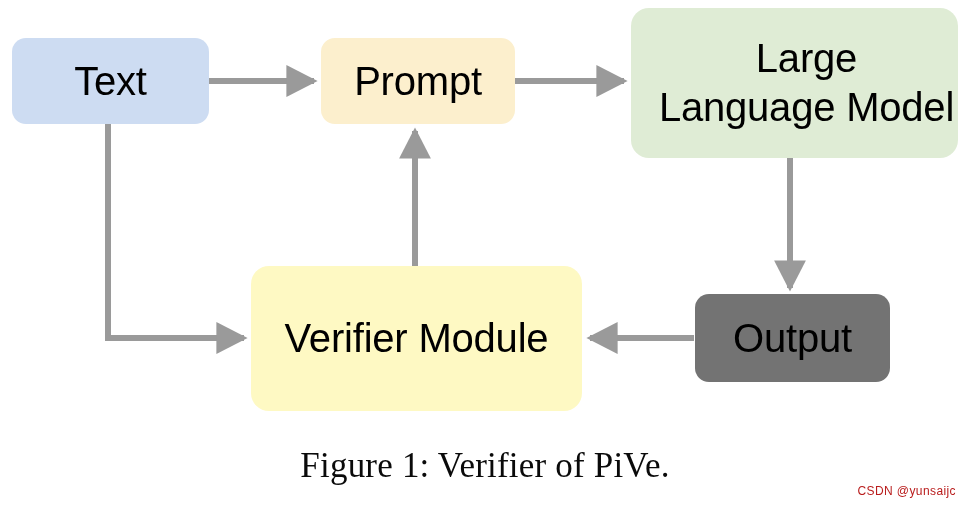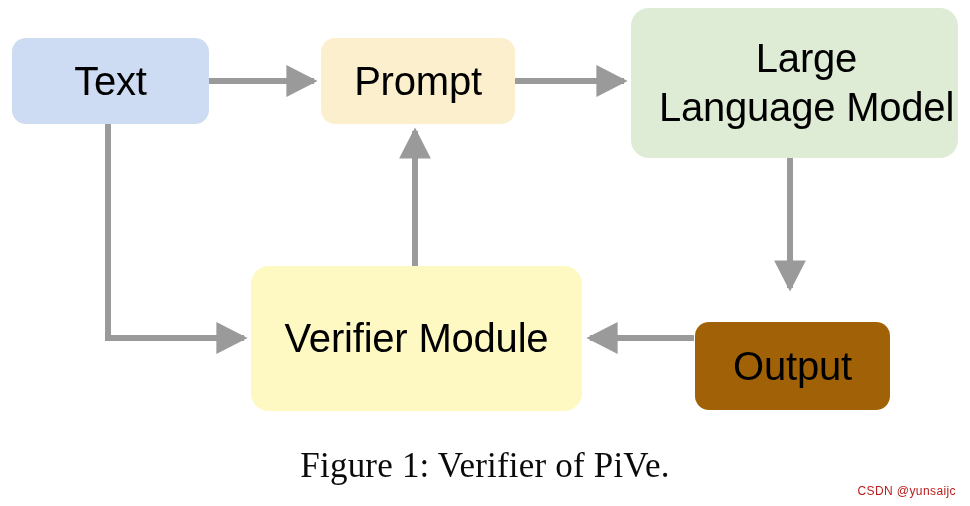--- a/index.html
+++ b/index.html
@@ -149,21 +149,21 @@
 
   <div class="node-box" id="node-llm" style="background:#dfecd5;">
     <span>Large
 Language Model</span>
   </div>
 
   <div class="node-box" id="node-verifier" style="background:#fef9c3;">
     <span>Verifier Module</span>
   </div>
 
-  <div class="node-box" id="node-output" style="background:#a16207;margin-top:28px;">
+  <div class="node-box" id="node-output" style="background:#737373;">
     <span>Output</span>
   </div>
 
   <div id="figure-caption">Figure 1: Verifier of PiVe.</div>
 
   <div id="watermark">CSDN @yunsaijc</div>
 
 </div>
 
 </body></html>

